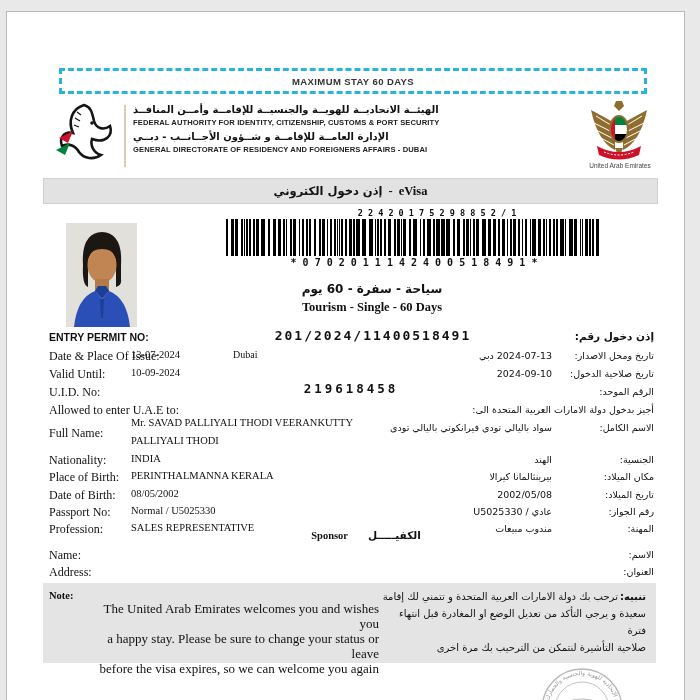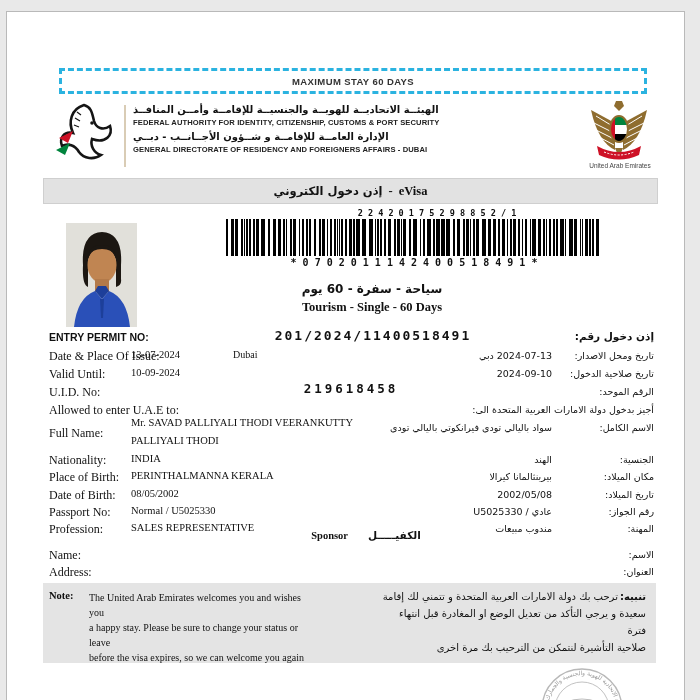--- a/index.html
+++ b/index.html
@@ -57,21 +57,21 @@
   .uid-val{left:184px;top:369px;width:320px;text-align:center;
     font-family:"DejaVu Sans Mono",monospace;font-weight:bold;font-size:12.5px;letter-spacing:3px;}
   
   .sponsor-row{left:209px;top:517px;width:300px;display:flex;justify-content:center;
     align-items:center;gap:20px;}
   .sponsor-row .sen{font-weight:bold;font-size:10.5px;}
   .sponsor-row .sar{font-family:"DejaVu Sans",sans-serif;font-weight:bold;font-size:10.5px;direction:rtl;}
   
   .notebox{left:36px;top:571px;width:613px;height:80px;background:#e4e4e4;}
   .note-lbl-en{position:absolute;left:6px;top:7px;font-weight:bold;font-size:10.5px;}
-  .note-en{position:absolute;left:46px;top:7px;width:290px;font-size:10px;line-height:15px;}
+  .note-en{position:absolute;left:46px;top:18px;width:290px;font-size:13px;line-height:15px;text-align:right;}
   .note-ar{position:absolute;right:10px;top:5px;width:330px;direction:rtl;text-align:right;
     font-family:"DejaVu Sans",sans-serif;font-size:10px;line-height:17px;}
   .note-ar b{font-weight:bold;margin-left:2px;}
   .stamp{left:529px;top:650px;}
 </style>
 </head>
 <body>
 
 <div class="page">
 

